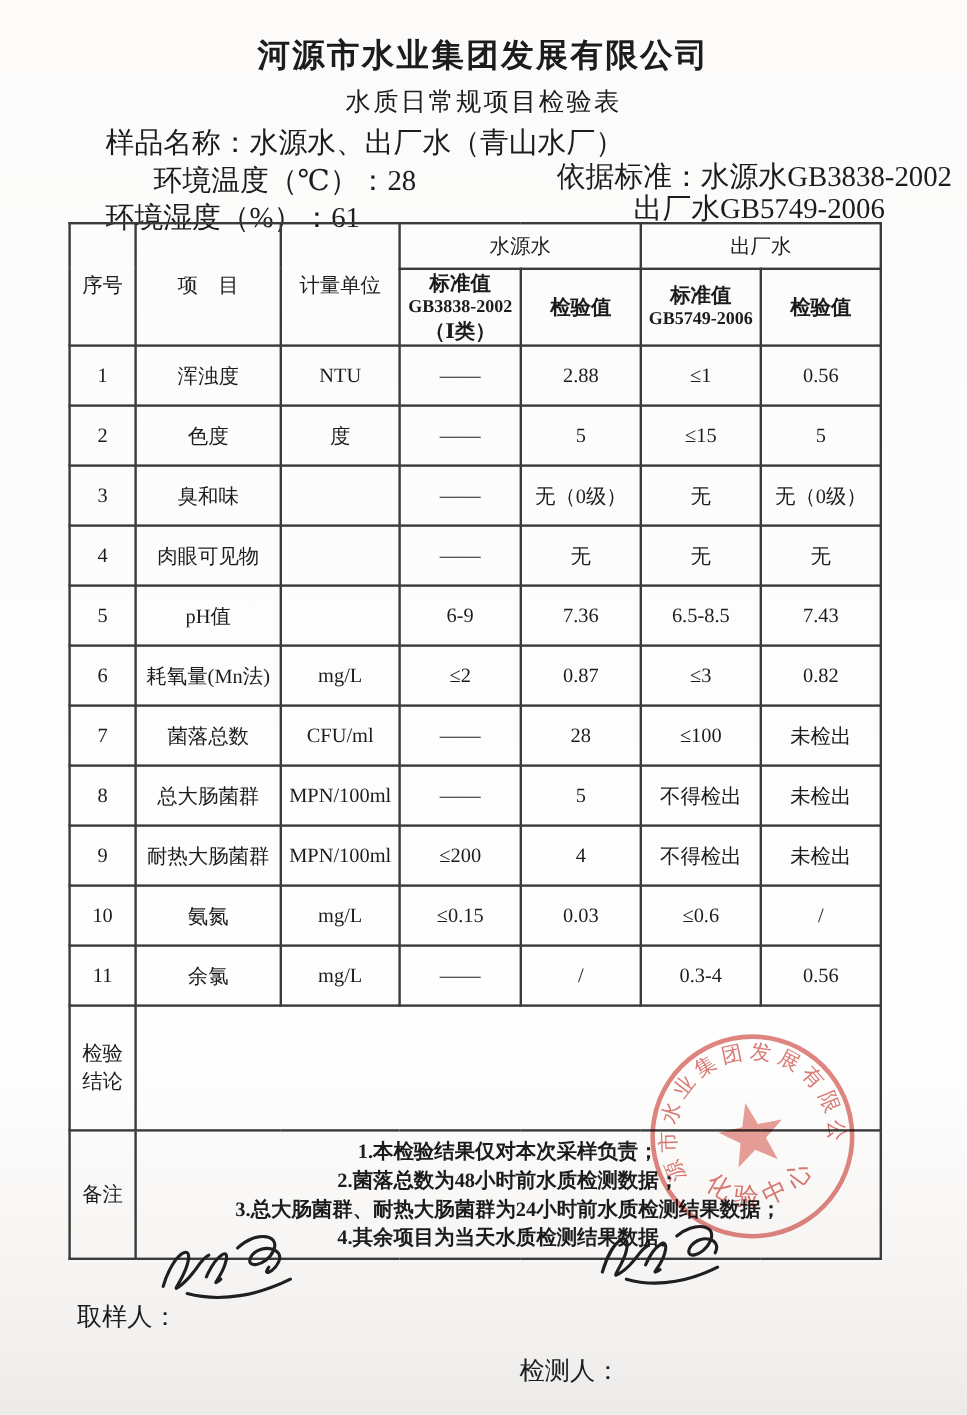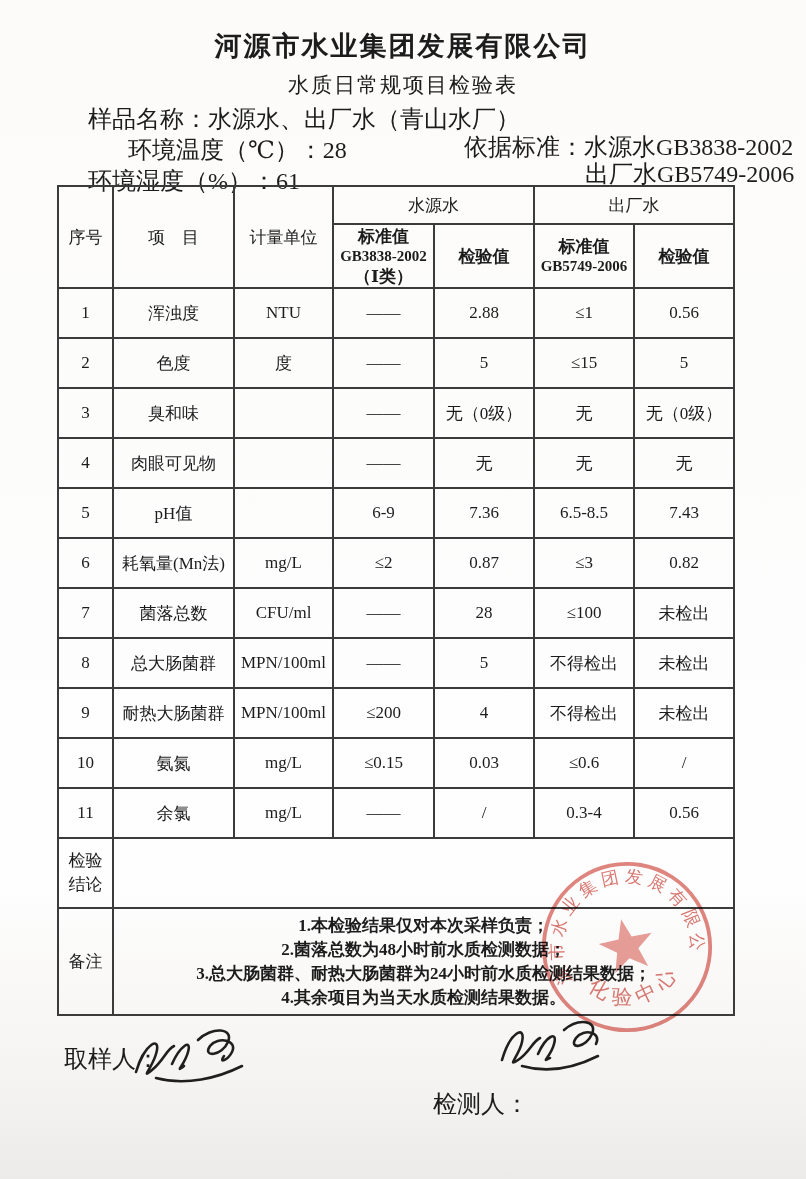--- a/index.html
+++ b/index.html
@@ -20,47 +20,47 @@
   .doc-title{
     position:absolute;top:71px;left:0;width:100%;
     text-align:center;font-size:21px;font-weight:normal;letter-spacing:2px;
   }
   .info{position:absolute;font-size:24px;white-space:nowrap;}
   .i-l1l{left:88px;top:103px;}
   .i-l1r{left:452px;top:103px;}
   .i-l2l{left:88px;top:134px;margin-left:40px;}
   .i-l2r{left:464px;top:131px;}
   .i-l3l{left:88px;top:165px;}
-  .i-l3r{left:585px;top:158px;}
+  .i-l3r{left:528px;top:158px;}
   table.report{
     position:absolute;left:57px;top:185px;
     border-collapse:collapse;table-layout:fixed;width:676px;
   }
   table.report td{
     border:2px solid #3b3b3b;
     text-align:center;vertical-align:middle;
     font-size:17px;padding:0;overflow:hidden;
   }
   td.item-cell{text-align:left;padding-left:9px;}
   .std-small{font-size:15px;line-height:19px;}
   .std-line{line-height:21px;}
   tr.h1{height:38px;}
   tr.h2{height:64px;font-weight:bold;}
   tr.data-row{height:50px;}
-  tr.concl-row{height:70px;}
+  tr.concl-row{height:104px;}
   tr.notes-row{height:107px;}
   td.notes-cell{text-align:left;vertical-align:middle;padding:4px 6px 4px 10px;}
   .note-line{font-size:17px;line-height:24px;white-space:nowrap;font-weight:bold;}
   .concl-label div{line-height:24px;}
   .stamp{
     position:absolute;left:534px;top:854px;width:186px;height:186px;
     transform:rotate(-12deg);
     mix-blend-mode:multiply;opacity:.85;
   }
-  .sig-label{position:absolute;font-size:24px;white-space:nowrap;}
+  .sig-label{position:absolute;font-size:21px;white-space:nowrap;margin-top:40px;}
   .sig-label.sampler{left:64px;top:1043px;}
   .sig-label.tester{left:433px;top:1088px;}
   .sig-svg{position:absolute;}
   .sig-svg.sampler{left:122px;top:1020px;}
   .sig-svg.tester{left:492px;top:1014px;}
 </style>
 </head>
 <body>
 
 <div class="page">

